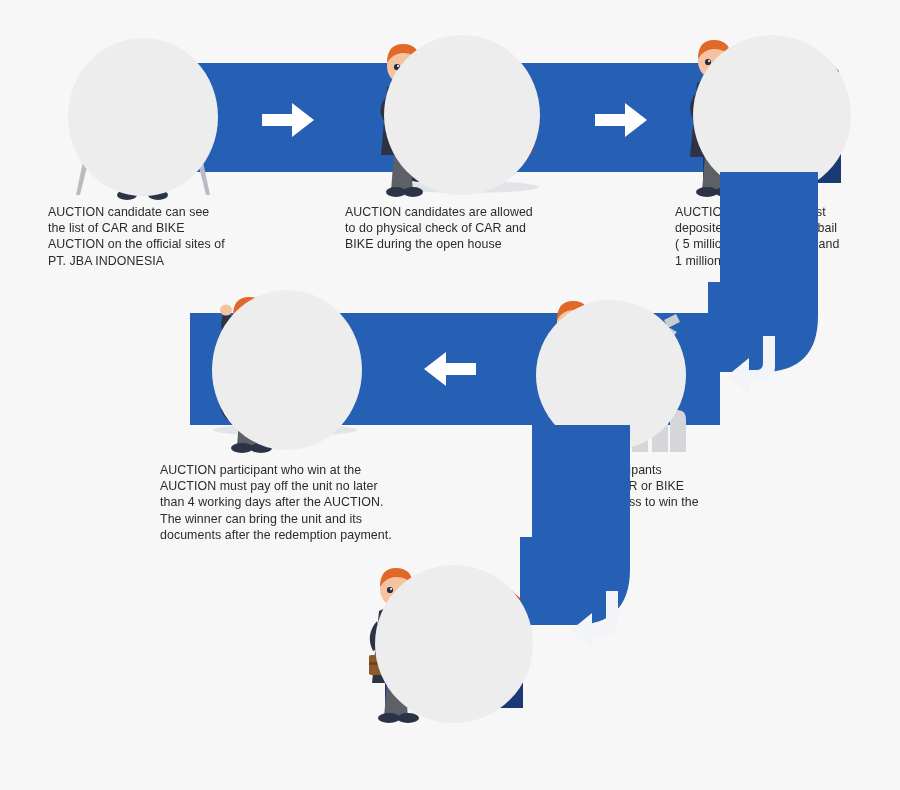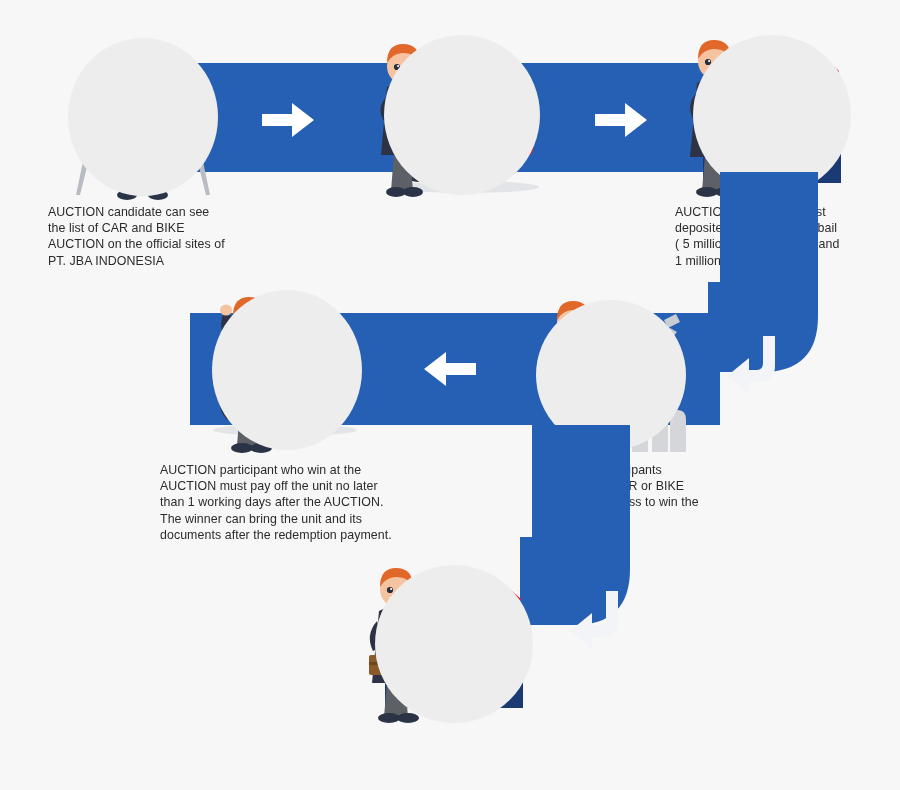--- a/index.html
+++ b/index.html
@@ -248,20 +248,23 @@
         <circle cx="51" cy="64.5" r="3" fill="#6aa877"></circle>
       </g>
       <ellipse cx="49" cy="76" rx="6" ry="4.5" fill="#f6c3a0"></ellipse>
     </svg>
   </div>
 
   <div class="caption" style="left:48px; top:204px; width:260px;">AUCTION candidate can see
 the list of CAR and BIKE
 AUCTION on the official sites of
 PT. JBA INDONESIA</div>
+  <div class="caption" style="left:345px; top:204px; width:270px;">AUCTION candidates are allowed
+to do physical check of CAR and
+BIKE during the open house</div>
   <div class="caption" style="left:675px; top:204px; width:225px;">AUCTION candidates must
 deposite some money as bail
 ( 5 million rupiah for CAR and
 1 million rupiah for BIKE)</div>
 
   <div class="lshape" style="left:708px; top:172px; width:192px; height:254px;">
     <svg width="192" height="254" viewBox="0 0 192 254">
       <path d="M0 110 H12 V0 H110 V144 q0 56 -56 56 H0 Z" fill="#2560b4"></path>
     </svg>
   </div>
@@ -372,21 +375,21 @@
       <path d="M78 72 q6 8 14 6" stroke="#9aa06c" stroke-width="2" fill="none"></path>
 
       <path d="M86 78 q16 -6 24 2 q14 14 8 28 q-6 14 -22 14 q-16 0 -21 -14 q-5 -14 11 -30 z" fill="#c9cfa6"></path>
       <path d="M88 74 q10 -8 20 0 l-6 6 h-9 z" fill="#b6bd8e"></path>
       <text x="97" y="112" text-anchor="middle" font-family="Liberation Sans, sans-serif" font-size="11" font-weight="bold" fill="#6c7145">Rp</text>
     </svg>
   </div>
 
   <div class="caption" style="left:160px; top:462px; width:300px;">AUCTION participant who win at the
 AUCTION must pay off the unit no later
-than 1 working days after the AUCTION.
+than 4 working days after the AUCTION.
 The winner can bring the unit and its
 documents after the redemption payment.</div>
   <div class="caption" style="left:538px; top:462px; width:230px;">AUCTION participants
 following the CAR or BIKE
 AUCTION process to win the
 desired one</div>
 
   <div class="lshape" style="left:520px; top:425px; width:200px; height:255px;">
     <svg width="200" height="255" viewBox="0 0 200 255">
       <path d="M0 112 H12 V0 H110 V144 q0 56 -56 56 H0 Z" fill="#2560b4"></path>

